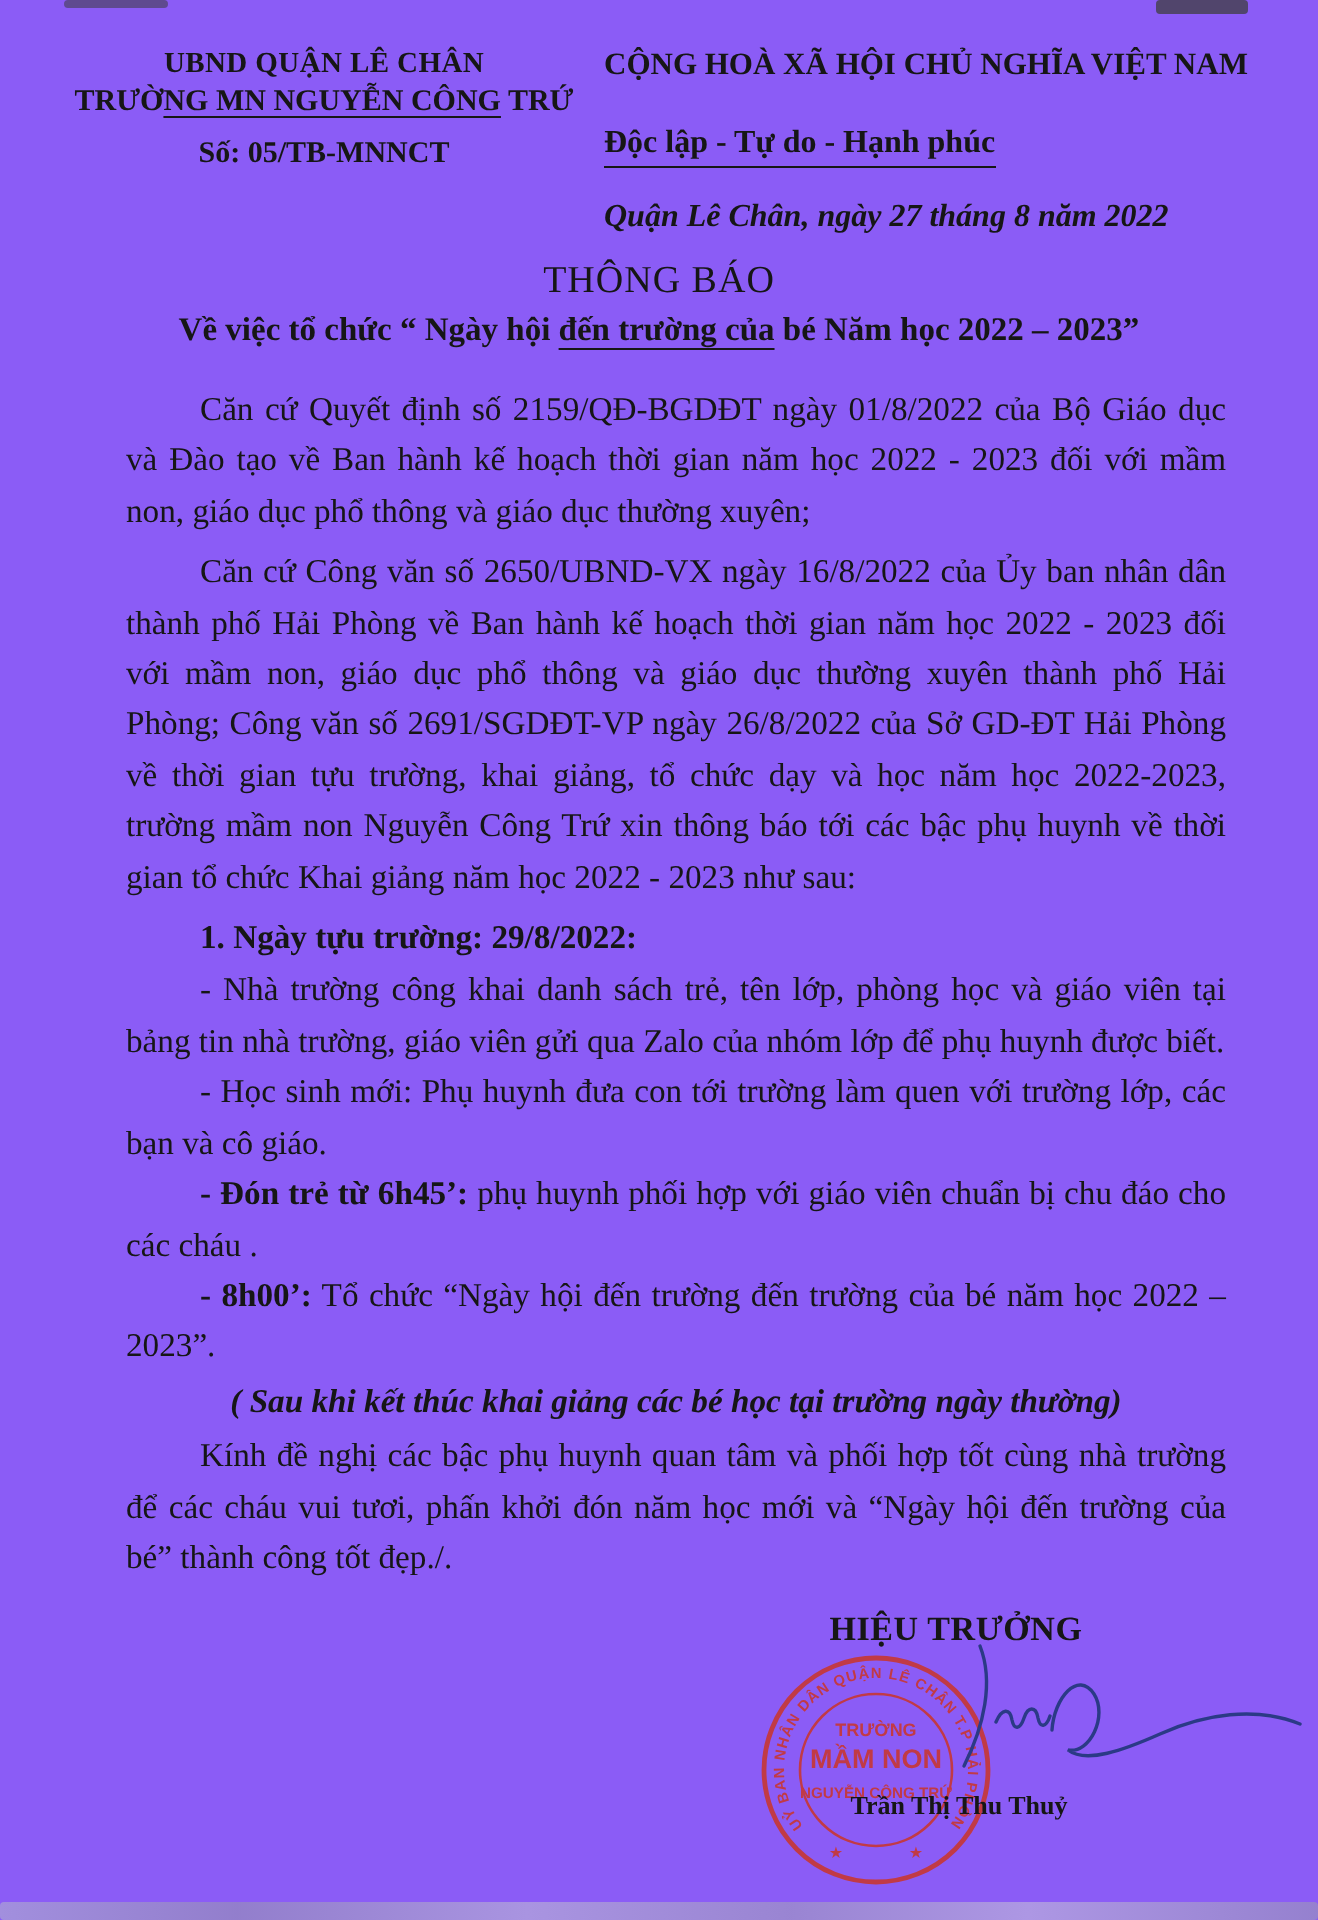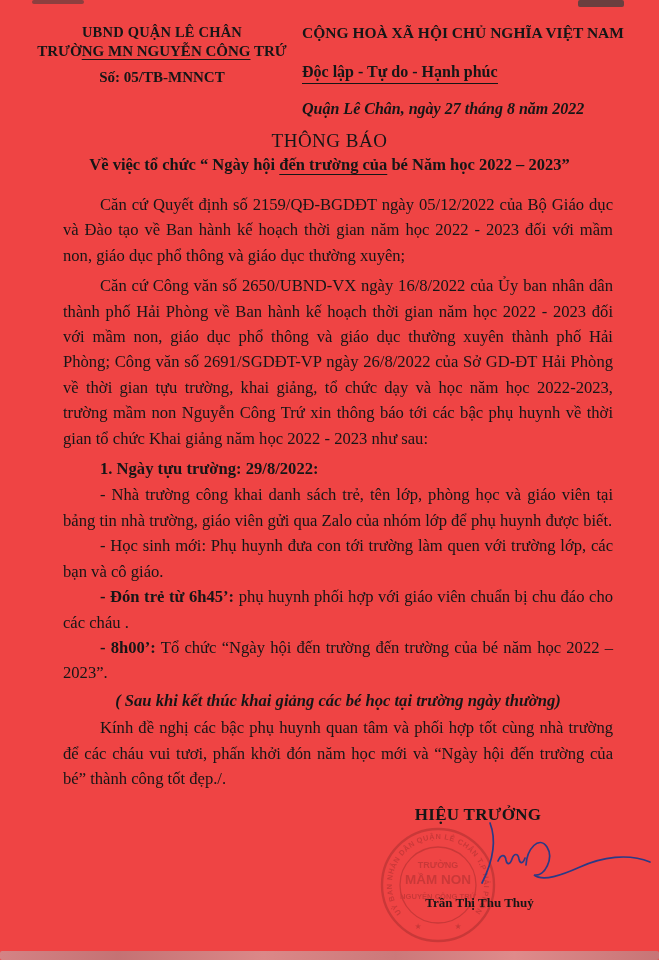--- a/index.html
+++ b/index.html
@@ -1,17 +1,17 @@
 <!DOCTYPE html>
 <html><head>
 <meta charset="utf-8">
 <style>
   html,body{margin:0;padding:0;background:#e8e8e8;}
   .page{
-    position:relative;width:659px;height:960px;background:#ef4444;
+    position:relative;width:659px;height:960px;background:#8b5cf6;
     overflow:hidden;margin:0 auto;
     font-family:"Liberation Serif",serif;color:#161616;
   }
   
   .artifact{position:absolute;background:#3d3d3d;border-radius:2px;}
   .art-tl{left:32px;top:0;width:52px;height:4px;opacity:.55;}
   .art-tr{left:578px;top:0;width:46px;height:7px;opacity:.75;}
   .art-bottom{left:0;top:951px;width:659px;height:9px;background:linear-gradient(90deg,#b9c2c6 0%,#9aa0a3 18%,#c7cccc 40%,#a8adaf 60%,#cfd2d2 78%,#9fa5a8 100%);opacity:.5;}
   
   .header{display:flex;padding-top:24px;}
@@ -64,21 +64,21 @@
       <div class="r1">CỘNG HOÀ XÃ HỘI CHỦ NGHĨA VIỆT NAM</div><br>
       <div class="r2">Độc lập - Tự do - Hạnh phúc</div>
       <div class="rdate">Quận Lê Chân, ngày 27 tháng 8 năm 2022</div>
     </div>
   </div>
 
   <div class="title">THÔNG BÁO</div>
   <div class="subtitle"><span>Về việc tổ chức “ Ngày hội </span><span class="u">đến trường của</span><span> bé Năm học 2022 – 2023”</span></div>
 
   <div class="content">
-    <p class="para">Căn cứ Quyết định số 2159/QĐ-BGDĐT ngày 05/12/2022 của Bộ Giáo dục và Đào tạo về Ban hành kế hoạch thời gian năm học 2022 - 2023 đối với mầm non, giáo dục phổ thông và giáo dục thường xuyên;</p>
+    <p class="para">Căn cứ Quyết định số 2159/QĐ-BGDĐT ngày 01/8/2022 của Bộ Giáo dục và Đào tạo về Ban hành kế hoạch thời gian năm học 2022 - 2023 đối với mầm non, giáo dục phổ thông và giáo dục thường xuyên;</p>
     <p class="para">Căn cứ Công văn số 2650/UBND-VX ngày 16/8/2022 của Ủy ban nhân dân thành phố Hải Phòng về Ban hành kế hoạch thời gian năm học 2022 - 2023 đối với mầm non, giáo dục phổ thông và giáo dục thường xuyên thành phố Hải Phòng; Công văn số 2691/SGDĐT-VP ngày 26/8/2022 của Sở GD-ĐT Hải Phòng về thời gian tựu trường, khai giảng, tổ chức dạy và học năm học 2022-2023, trường mầm non Nguyễn Công Trứ xin thông báo tới các bậc phụ huynh về thời gian tổ chức Khai giảng năm học 2022 - 2023 như sau:</p>
     <p class="heading">1. Ngày tựu trường: 29/8/2022:</p>
     <p class="li">- Nhà trường công khai danh sách trẻ, tên lớp, phòng học và giáo viên tại bảng tin nhà trường, giáo viên gửi qua Zalo của nhóm lớp để phụ huynh được biết.</p>
     <p class="li">- Học sinh mới: Phụ huynh đưa con tới trường làm quen với trường lớp, các bạn và cô giáo.</p>
     <p class="li"><span class="b">- Đón trẻ từ 6h45’:</span><span> phụ huynh phối hợp với giáo viên chuẩn bị chu đáo cho các cháu .</span></p>
     <p class="li"><span class="b">- 8h00’:</span><span> Tổ chức “Ngày hội đến trường đến trường của bé năm học 2022 – 2023”.</span></p>
     <p class="note">( Sau khi kết thúc khai giảng các bé học tại trường ngày thường)</p>
     <p class="para">Kính đề nghị các bậc phụ huynh quan tâm và phối hợp tốt cùng nhà trường để các cháu vui tươi, phấn khởi đón năm học mới và “Ngày hội đến trường của bé” thành công tốt đẹp./.</p>
   </div>
 

